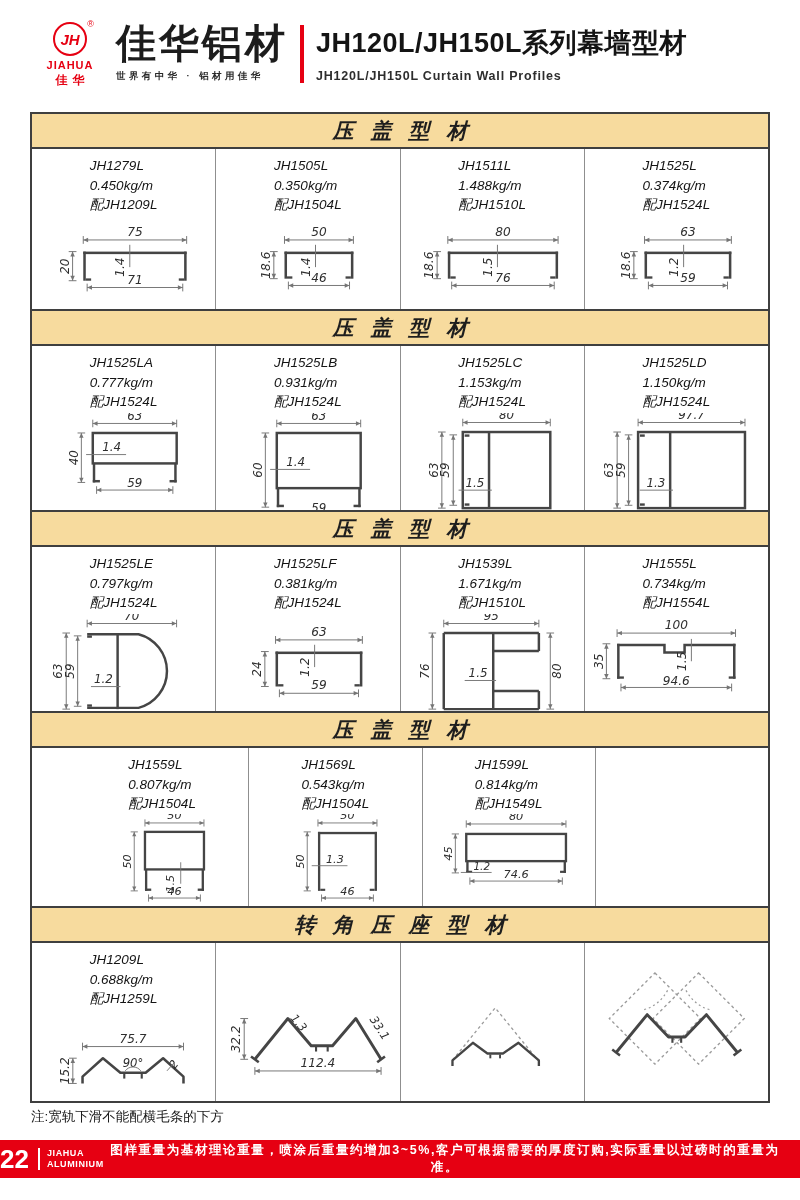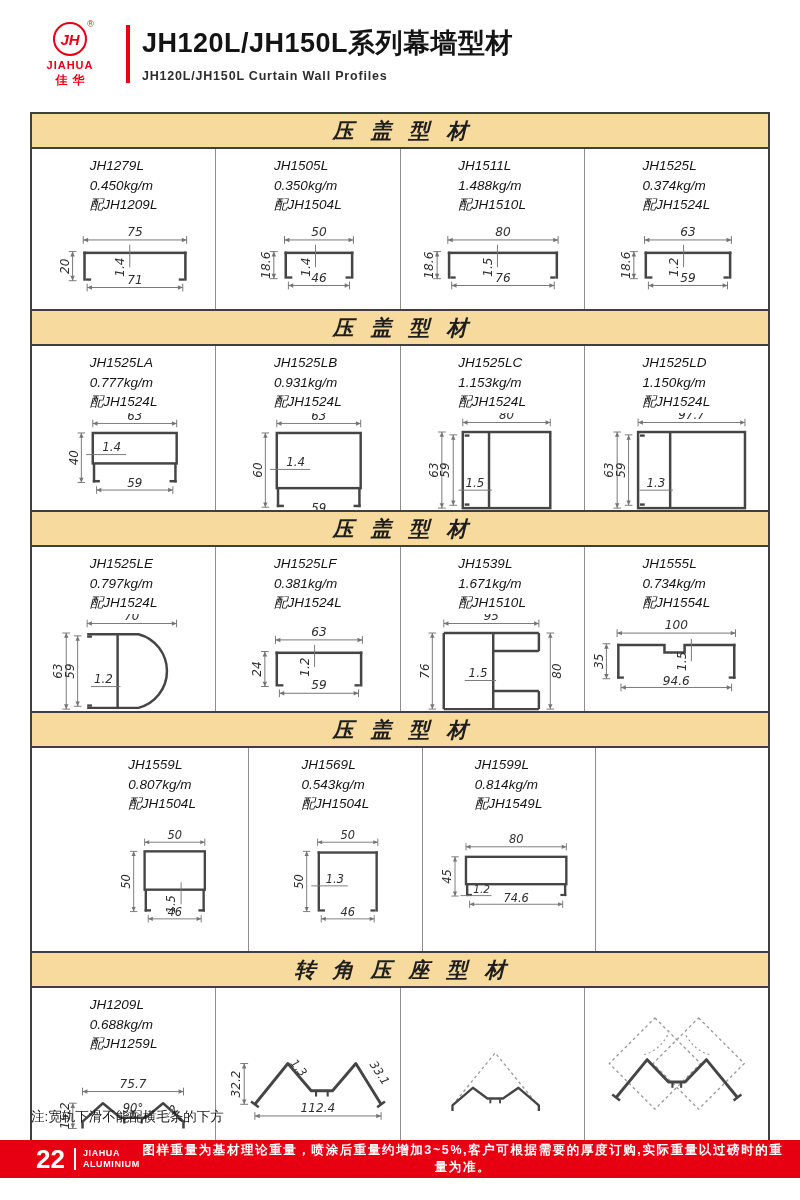--- a/index.html
+++ b/index.html
@@ -23,50 +23,54 @@
   .title { font-size:27px; font-weight:bold; color:#141414; letter-spacing:0.5px; }
   .subtitle { font-size:12.5px; font-weight:bold; color:#2d2d2d; letter-spacing:0.8px; margin-top:8px; }
 
   
   .ptable { position:absolute; left:30px; top:112px; width:740px;
             border-left:2px solid #3f3f3f; border-right:2px solid #3f3f3f; border-bottom:2px solid #3f3f3f;font-style:italic; }
   .sec-head { height:37px; background:#F7DB9E; border-top:2px solid #3f3f3f; border-bottom:2px solid #3f3f3f;
               display:flex; align-items:center; justify-content:center;
               font-size:21px; font-weight:bold; color:#1e1e1e; letter-spacing:17px; padding-left:17px; }
   .sec-body { display:flex; }
-  .sb0 { height:160px; } .sb1 { height:164px; } .sb2 { height:164px; } .sb3 { height:203px;margin-left:44px; } .sb4 { height:158px; }
+  .sb0 { height:160px; } .sb1 { height:164px; } .sb2 { height:164px; } .sb3 { height:158px;margin-left:44px; } .sb4 { height:158px; }
   .cell { flex:1; border-right:1px solid #8f8f8f; display:flex; flex-direction:column; align-items:center; overflow:hidden; }
   .cell:last-child { border-right:none; }
   .pinfo { margin-top:7px; text-align:left; font-size:13.5px; line-height:19.5px; color:#141414; }
   .draw { flex:1; width:100%; display:flex; align-items:center; justify-content:center; }
   .draw svg { width:98%; height:98%; }
   svg text { font-family:"DejaVu Sans","Liberation Sans",sans-serif; }
 
   
   .note { position:absolute; left:31px; top:1108px; font-size:13.5px; color:#1a1a1a; }
   .banner { position:absolute; left:0; top:1140px; width:800px; height:38px; background:#E60012;
             display:flex; align-items:center; color:#ffffff; }
-  .pagenum { font-size:26px; font-weight:bold; margin-left:36px; line-height:1; }
+  .pagenum { font-size:26px; font-weight:bold; line-height:1; }
   .fdiv { width:2px; height:22px; background:#ffffff; margin:0 7px 0 9px; }
   .fbrand { font-size:9px; font-weight:bold; letter-spacing:0.6px; line-height:1.25; }
   .ftext { flex:1; text-align:center; font-size:12.5px; font-weight:bold; letter-spacing:1.6px; padding-right:14px; }
 </style>
 </head>
 <body>
 
 <div class="page">
 
   <div class="header">
     <div class="logo">
       <div class="logo-circle">
         <span class="logo-jh">JH</span>
         <span class="logo-reg">®</span>
       </div>
       <div class="logo-en">JIAHUA</div>
       <div class="logo-cn">佳华</div>
+    </div>
+    <div class="brand">
+      <div class="brand-cn">佳华铝材</div>
+      <div class="brand-tag">世界有中华 · 铝材用佳华</div>
     </div>
     <div class="vbar"></div>
     <div class="titles">
       <div class="title">JH120L/JH150L系列幕墙型材</div>
       <div class="subtitle">JH120L/JH150L Curtain Wall Profiles</div>
     </div>
   </div>
 
   <div class="ptable">
 

